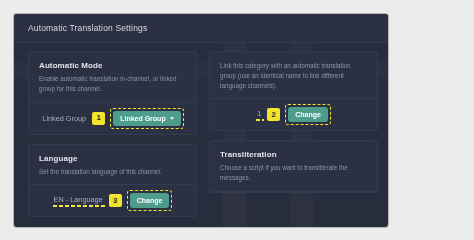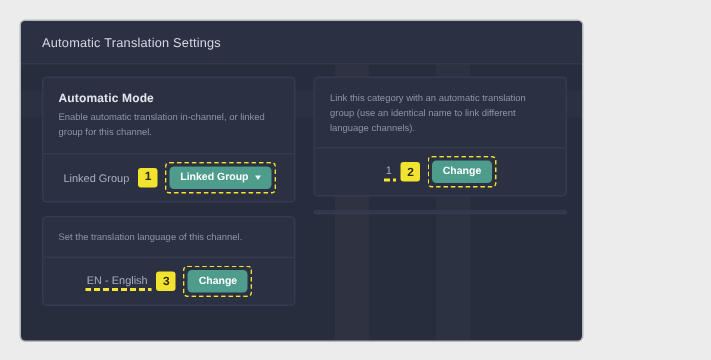--- a/index.html
+++ b/index.html
@@ -203,25 +203,26 @@
                   <span>Linked Group</span>
                   <span class="caret"></span>
                 </button>
               </span>
             </span>
           </div>
         </div>
 
         <div class="card">
           <div class="card-top">
+            <div class="card-heading">Language</div>
             <div class="card-desc">Set the translation language of this channel.</div>
           </div>
           <div class="card-divider"></div>
           <div class="card-row">
-            <span class="value-underline">EN - English</span>
+            <span class="value-underline">EN - Language</span>
             <span class="row-right">
               <span class="step">3</span>
               <span class="hl">
                 <button class="btn">Change</button>
               </span>
             </span>
           </div>
         </div>
 
       </div>
@@ -238,20 +239,24 @@
             <span class="row-right">
               <span class="step">2</span>
               <span class="hl">
                 <button class="btn">Change</button>
               </span>
             </span>
           </div>
         </div>
 
         <div class="card">
+          <div class="card-top">
+            <div class="card-heading">Transliteration</div>
+            <div class="card-desc">Choose a script if you want to transliterate the messages.</div>
+          </div>
           <div class="card-divider"></div>
         </div>
 
       </div>
 
     </div>
   </div>
 </div>
 
 </body></html>

